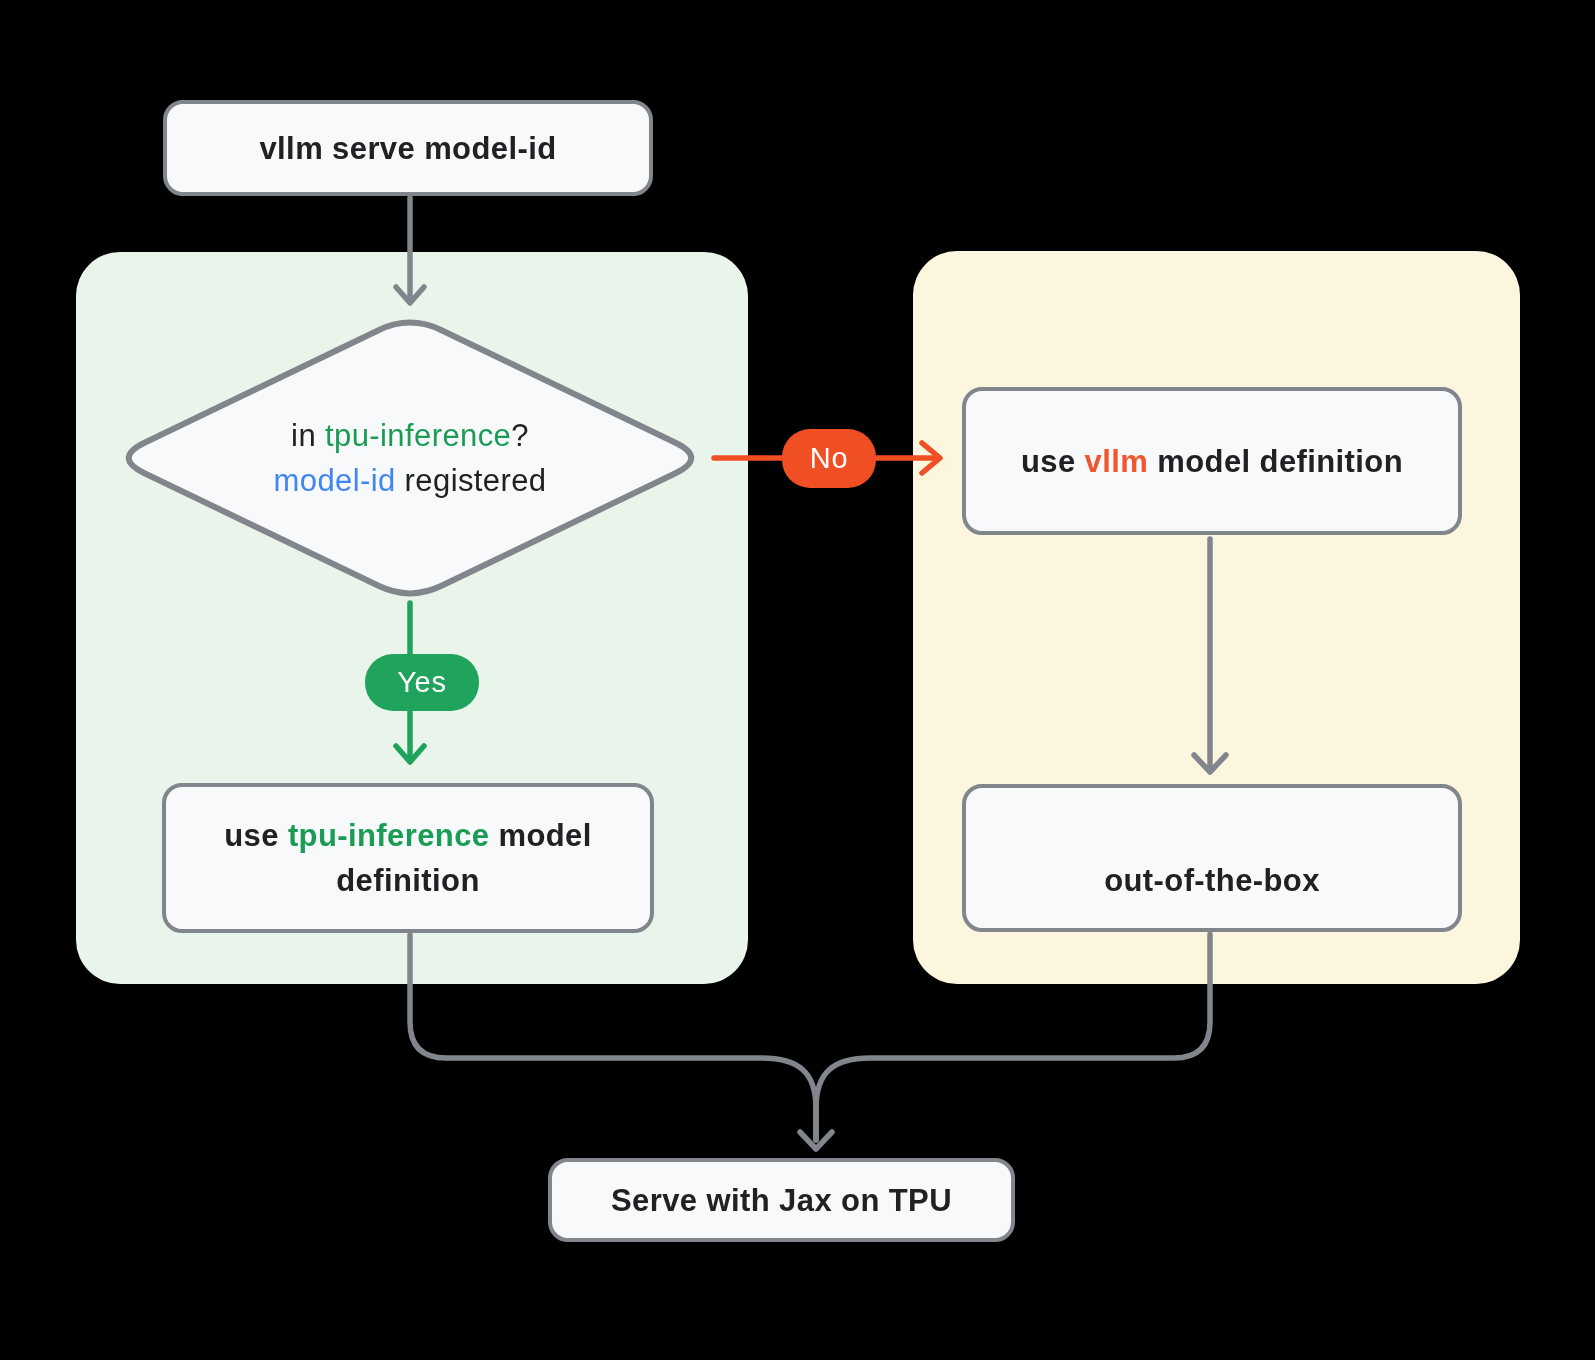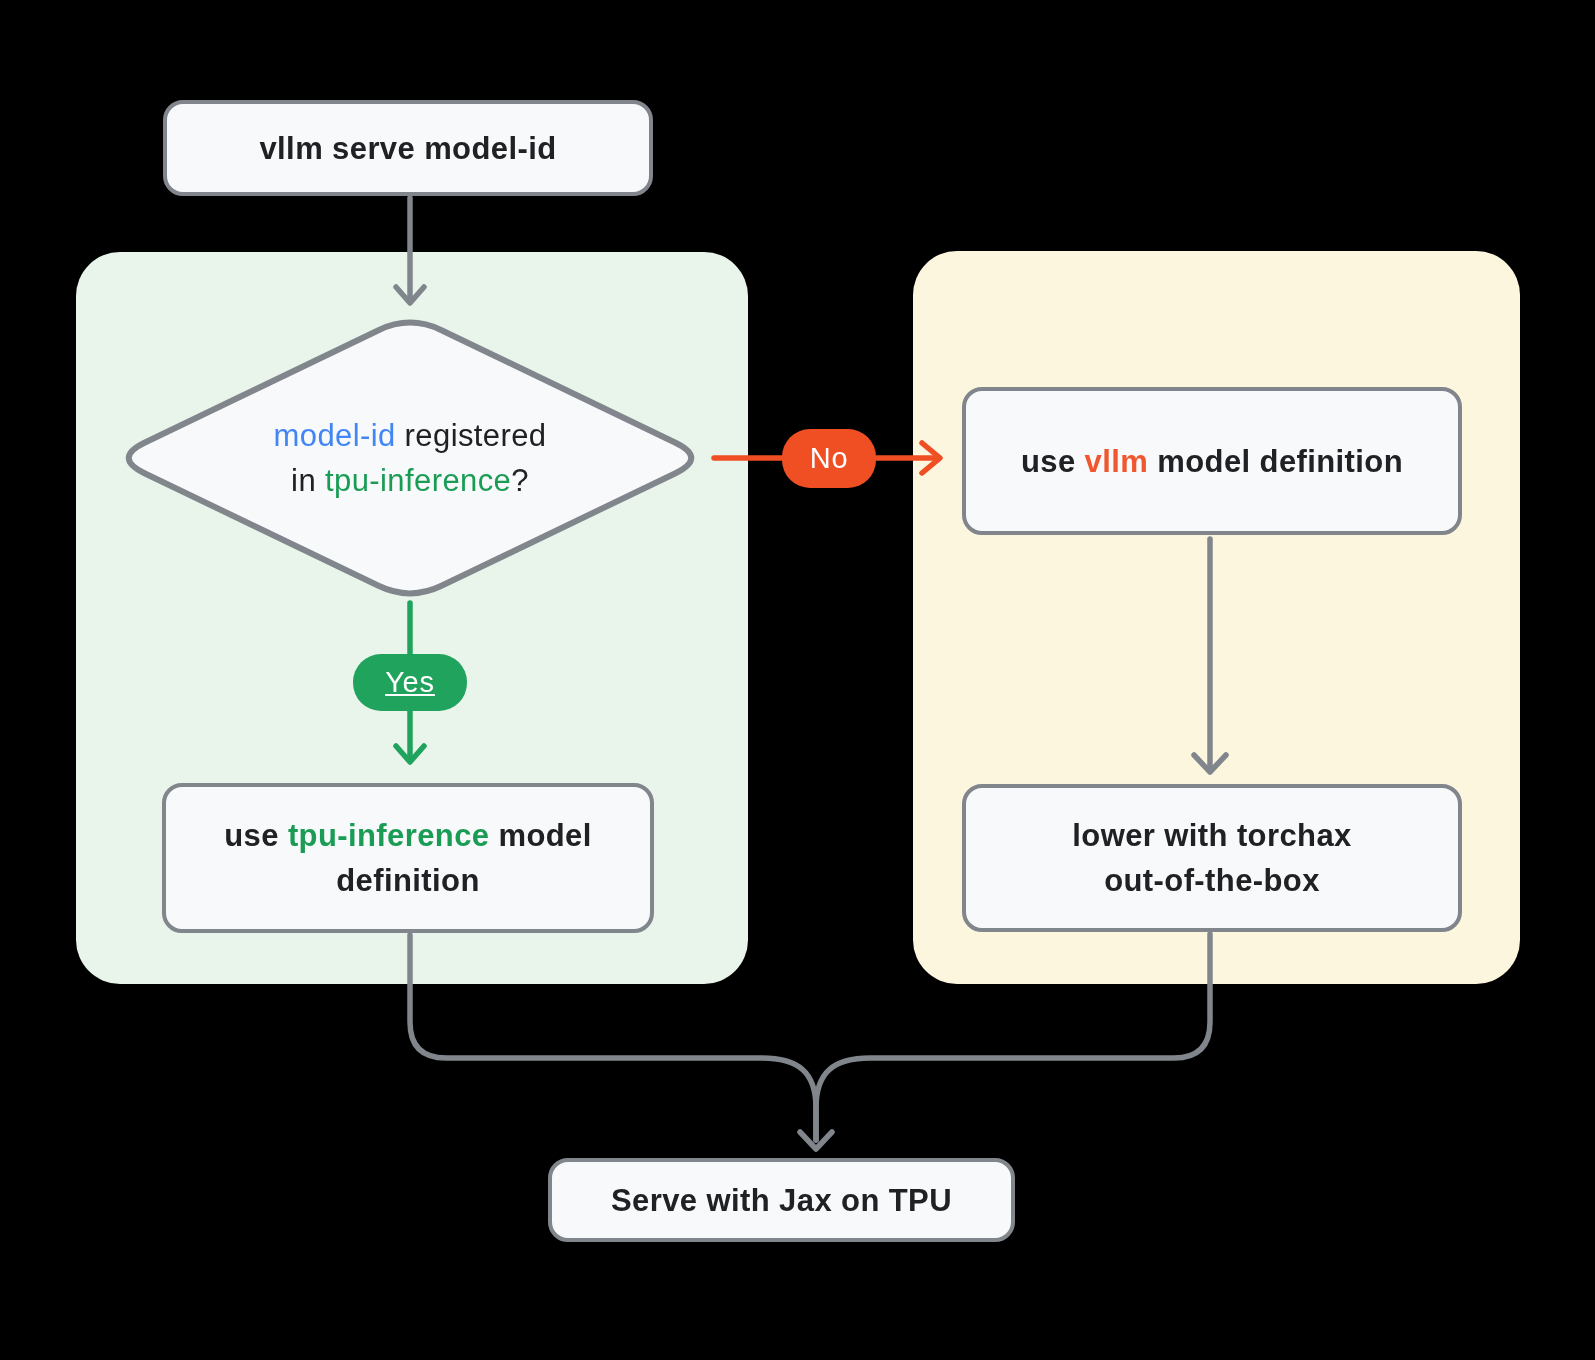--- a/index.html
+++ b/index.html
@@ -62,21 +62,21 @@
     font-size: 31px; line-height: 45px; letter-spacing: 0.4px;
   }
 
   .badge {
     position: absolute;
     display: flex; align-items: center; justify-content: center;
     color: #ffffff; font-size: 29px; letter-spacing: 0.8px;
     border-radius: 28px;
   }
   .badge.no  { left: 782px; top: 429px; width: 94px;  height: 59px; background: var(--orange); }
-  .badge.yes { left: 353px; top: 654px; width: 114px; height: 57px; background: var(--green); text-decoration: underline; }
+  .badge.yes { left: 365px; top: 654px; width: 114px; height: 57px; background: var(--green); }
 
   .t-blue   { color: var(--blue); }
   .t-green  { color: var(--green-text); }
   .t-orange { color: var(--orange-text); }
 </style>
 </head>
 <body>
 
 <div class="canvas">
 
@@ -102,39 +102,39 @@
     <path class="gray" d="M410,935 V1022 Q410,1058 446,1058 H762 C798,1058 816,1072 816,1108 V1140"></path>
     <path class="gray" d="M1210,934 V1022 Q1210,1058 1174,1058 H870 C834,1058 816,1072 816,1108 V1140"></path>
     <path class="gray" d="M800,1132 L816,1149 L832,1132"></path>
   </svg>
 
   <div class="node start">
     <span>vllm serve model-id</span>
   </div>
 
   <div class="decision-label">
+    <div><span>in </span><span class="t-green">tpu-inference</span><span>?</span></div>
     <div><span class="t-blue">model-id</span><span> registered</span></div>
-    <div><span>in </span><span class="t-green">tpu-inference</span><span>?</span></div>
   </div>
 
   <div class="badge no">
     <span>No</span>
   </div>
 
   <div class="badge yes">
     <span>Yes</span>
   </div>
 
   <div class="node vllm">
     <div><span>use </span><span class="t-orange">vllm</span><span> model definition</span></div>
   </div>
 
   <div class="node torchax">
     <div>
-      <span>lower with torchax</span><br>
+      <br>
       <span>out-of-the-box</span>
     </div>
   </div>
 
   <div class="node tpu">
     <div><span>use </span><span class="t-green">tpu-inference</span><span> model definition</span></div>
   </div>
 
   <div class="node serve">
     <span>Serve with Jax on TPU</span>

